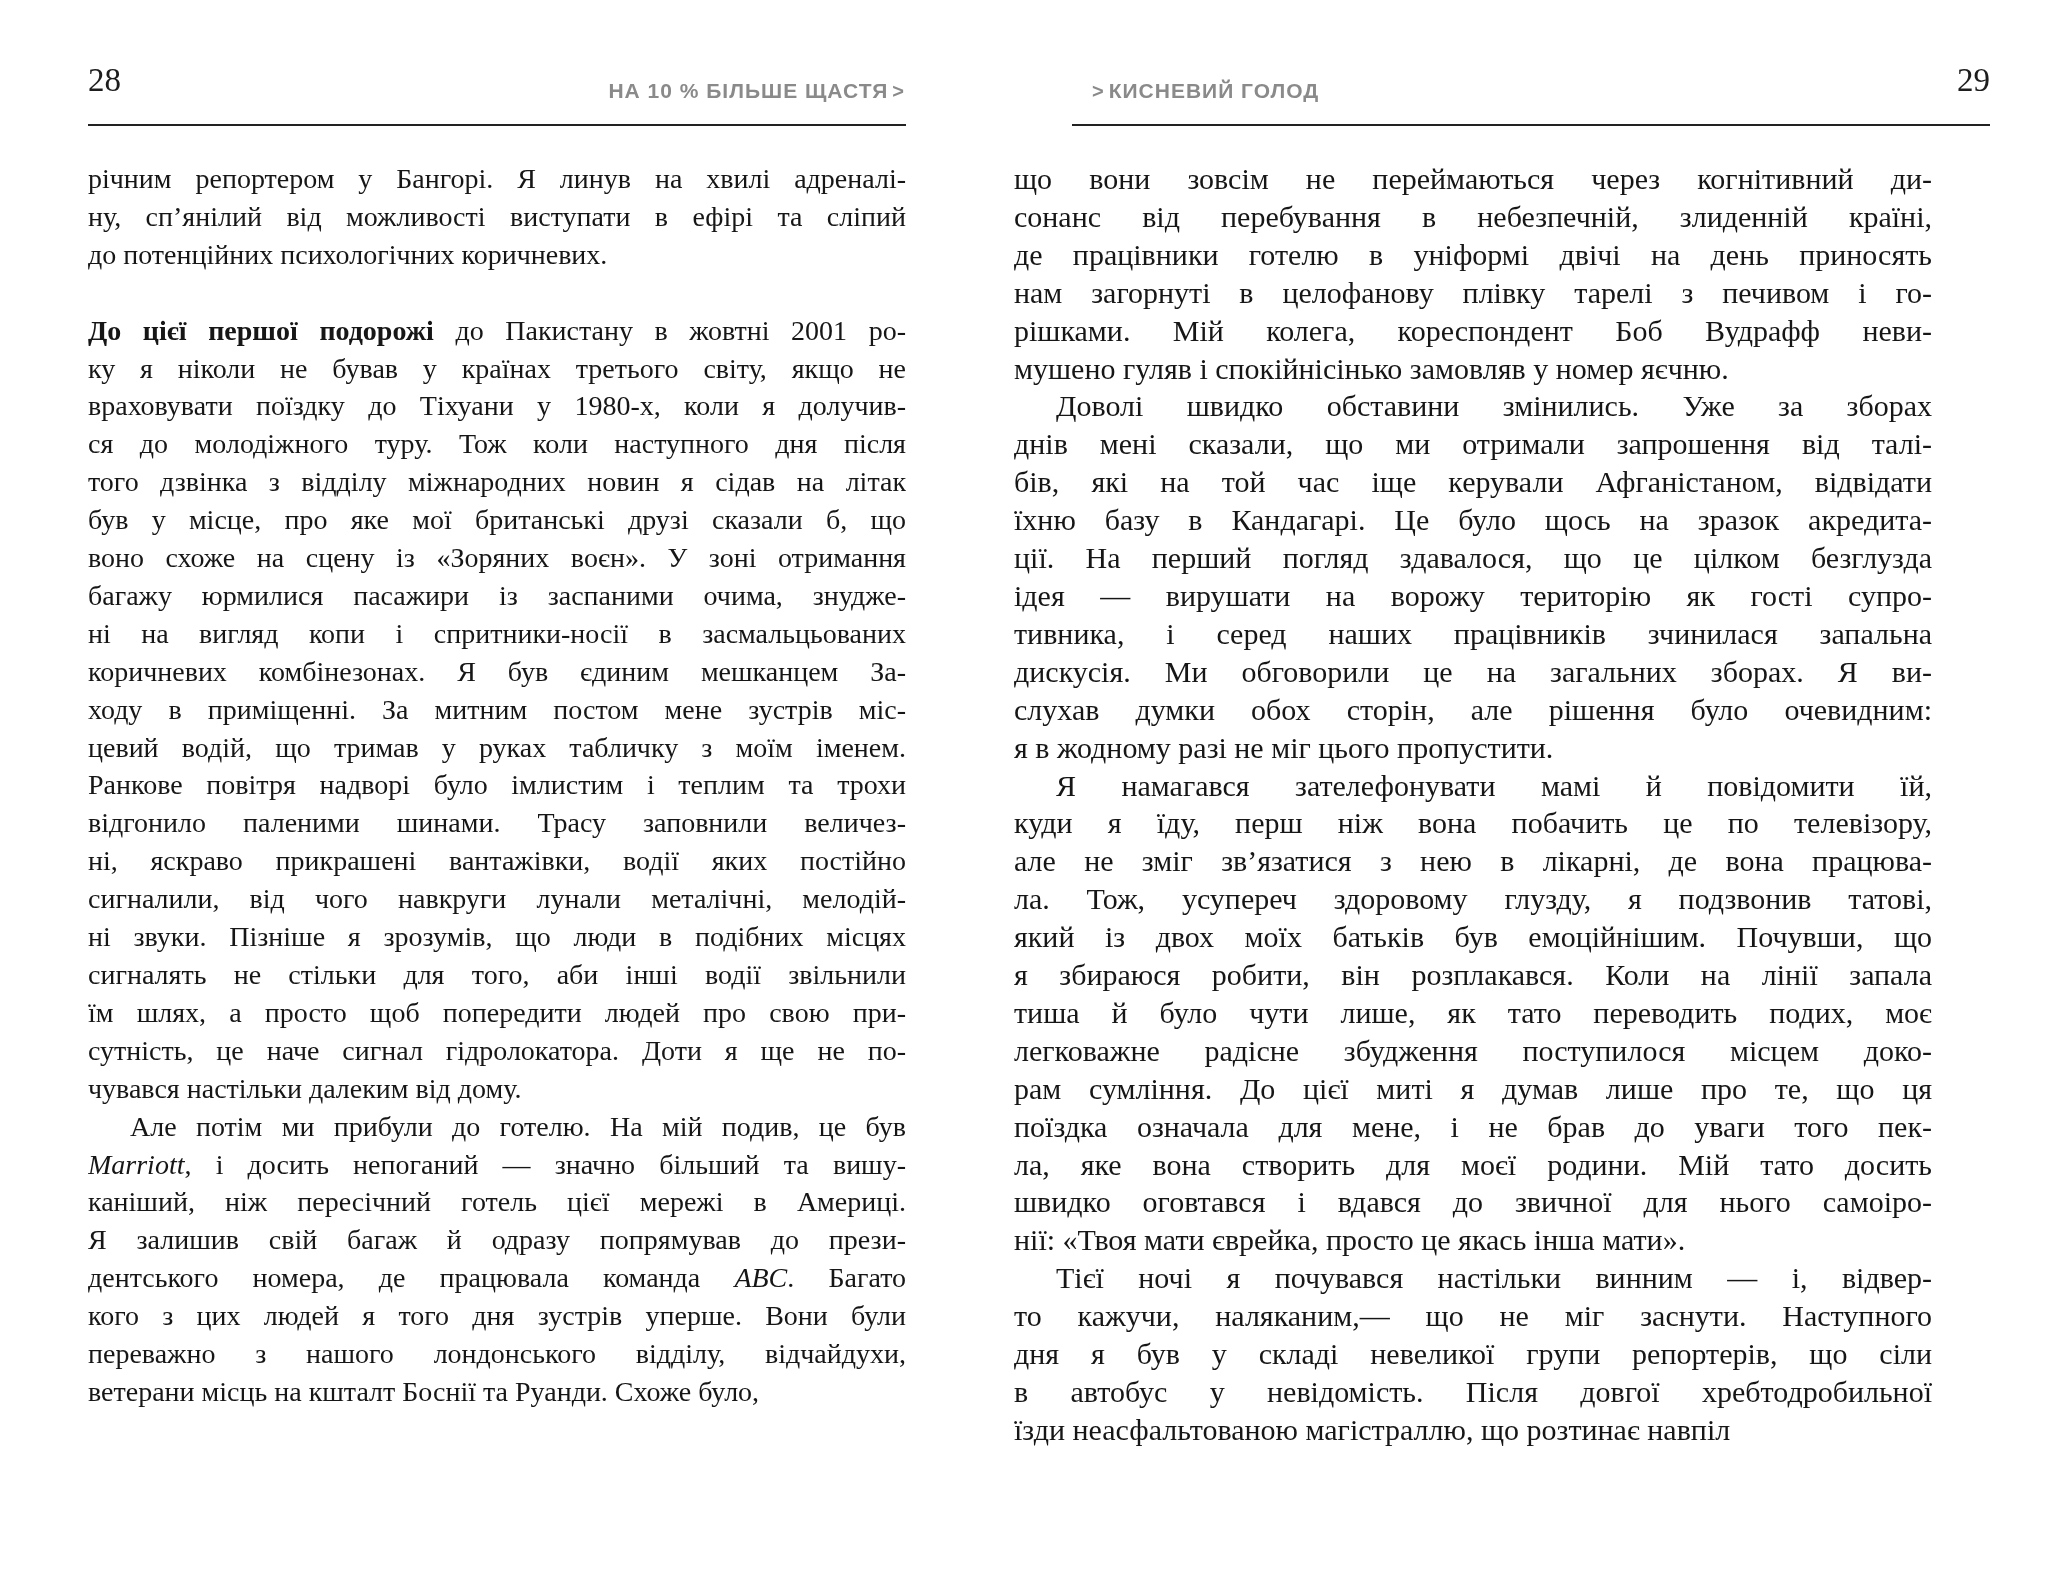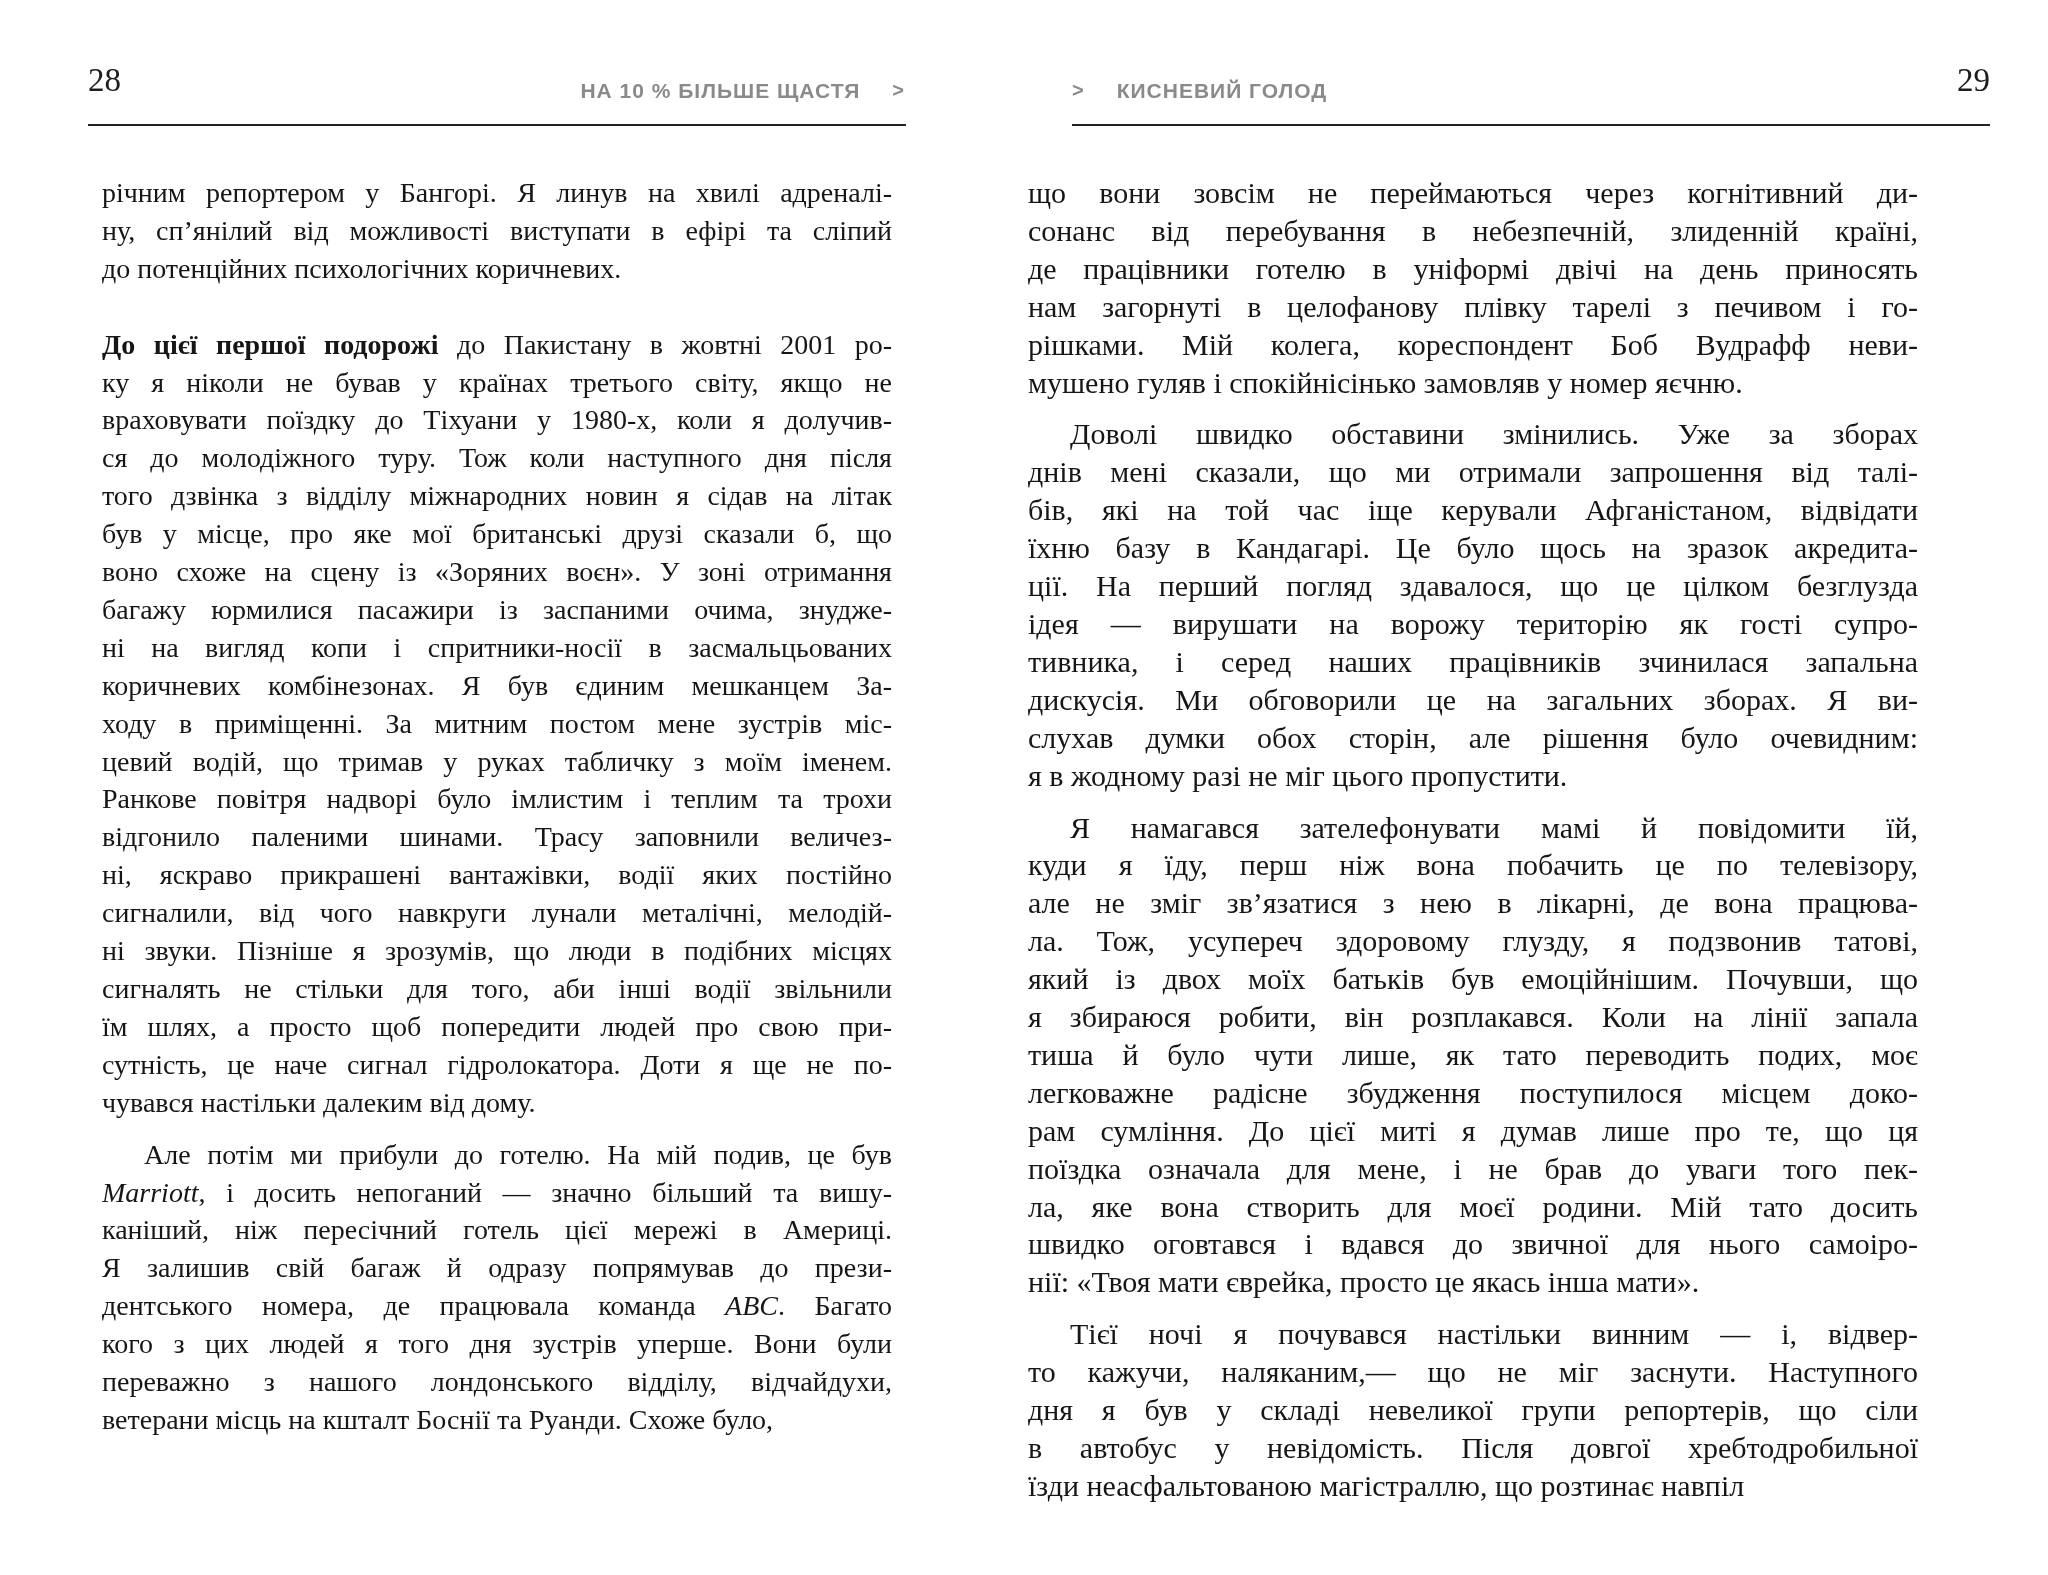--- a/index.html
+++ b/index.html
@@ -24,39 +24,40 @@
   }
   .pn-left{left:88px;text-align:right;}
   .pn-right{right:58px;}
   .running{
     position:absolute;top:79px;
     font-family:"Liberation Sans", sans-serif;
     font-weight:bold;
     font-size:21px;
     letter-spacing:1px;
     color:var(--gray);
-    display:flex;gap:32px;align-items:flex-start;
+    display:flex;gap:4px;align-items:flex-end;
     white-space:nowrap;
+    margin-left:20px;
   }
   .run-left{right:1143px;}
   .run-right{left:1072px;}
   .chev{font-size:20px;}
   .rule{
     position:absolute;top:124px;height:2px;
     background:var(--rule);
   }
   .rule-left{left:88px;width:818px;}
   .rule-right{left:1072px;width:918px;}
   .body-col{
     position:absolute;top:160px;
     line-height:37.9px;
   }
   #left-body{left:88px;width:818px;font-size:28px;}
   #right-body{left:1014px;width:918px;font-size:30px;}
-  .para{margin:14px;}
+  .para{margin:0;}
   .para.gap-after{margin-bottom:37.9px;}
   .line{
     text-align:justify;
     text-align-last:justify;
     max-height:38px;
     overflow:hidden;
   }
   .line.last{text-align-last:left;}
   .line.indent{text-indent:42px;}
   .b{font-weight:bold;}

